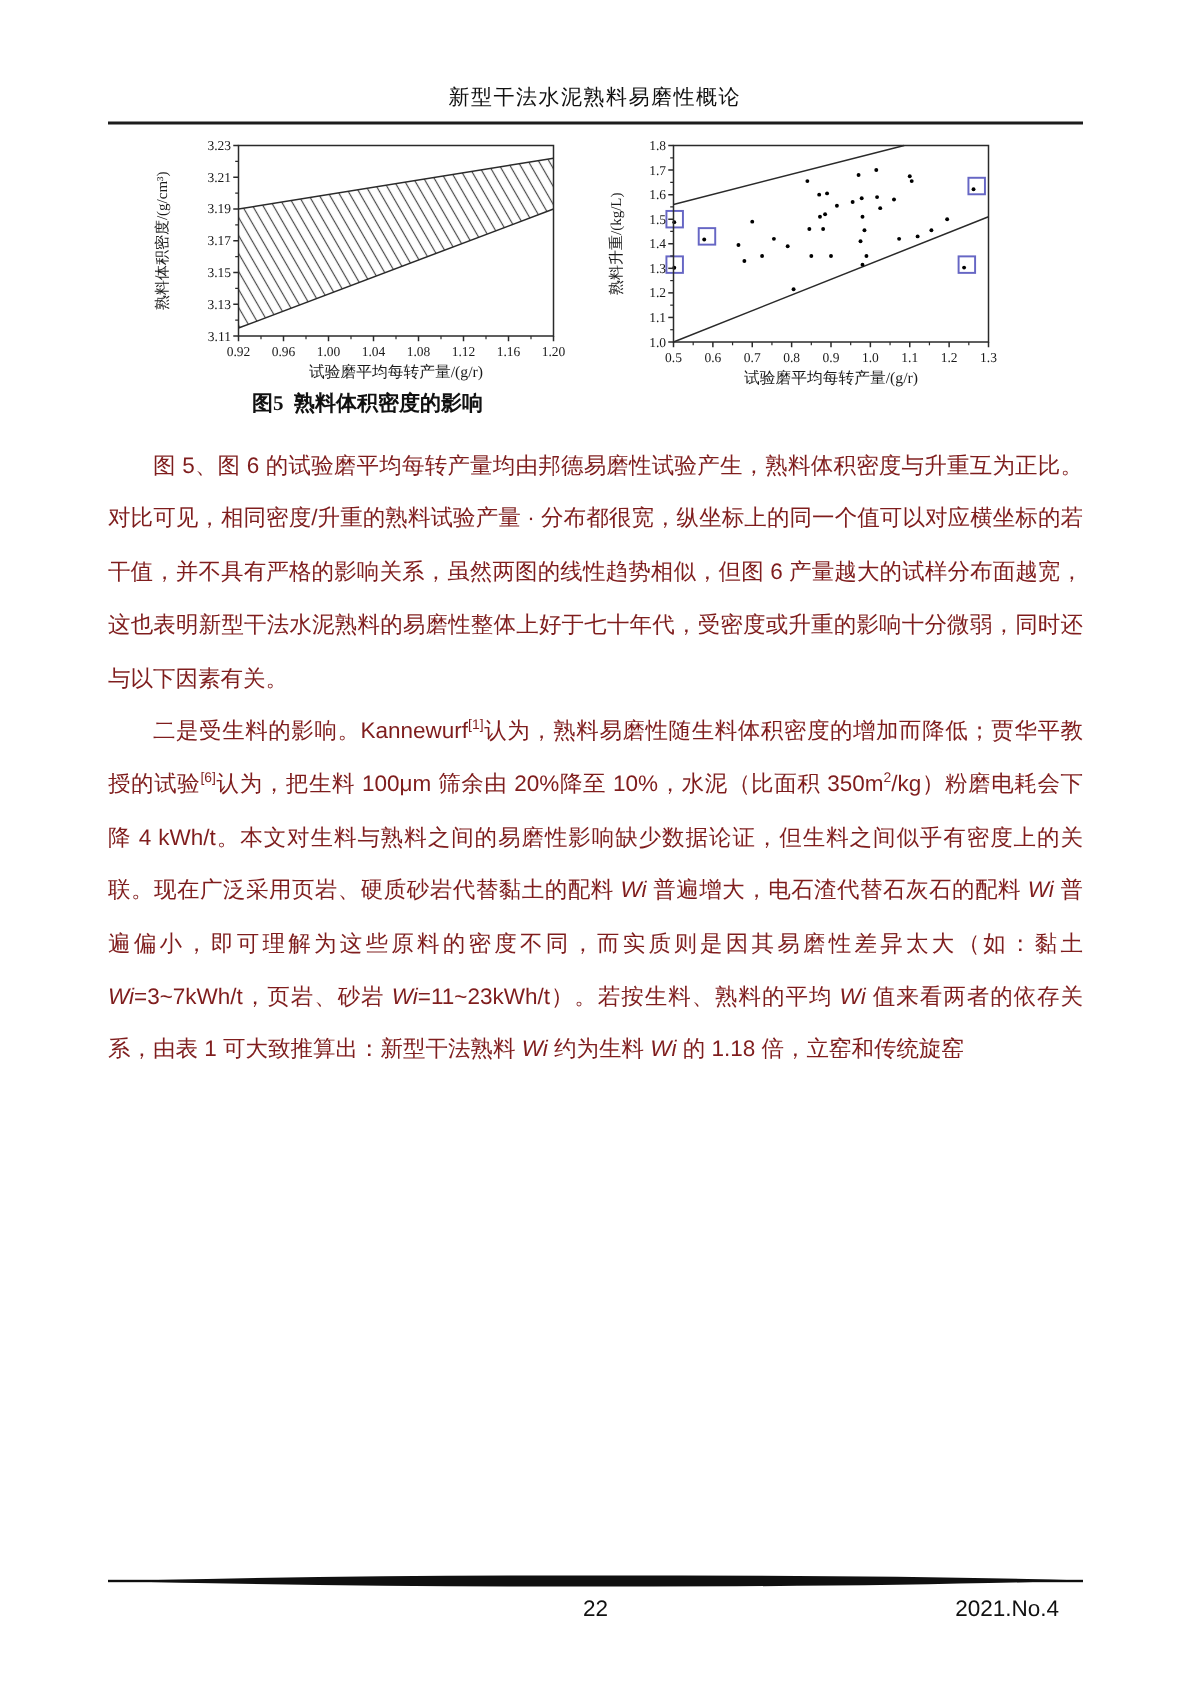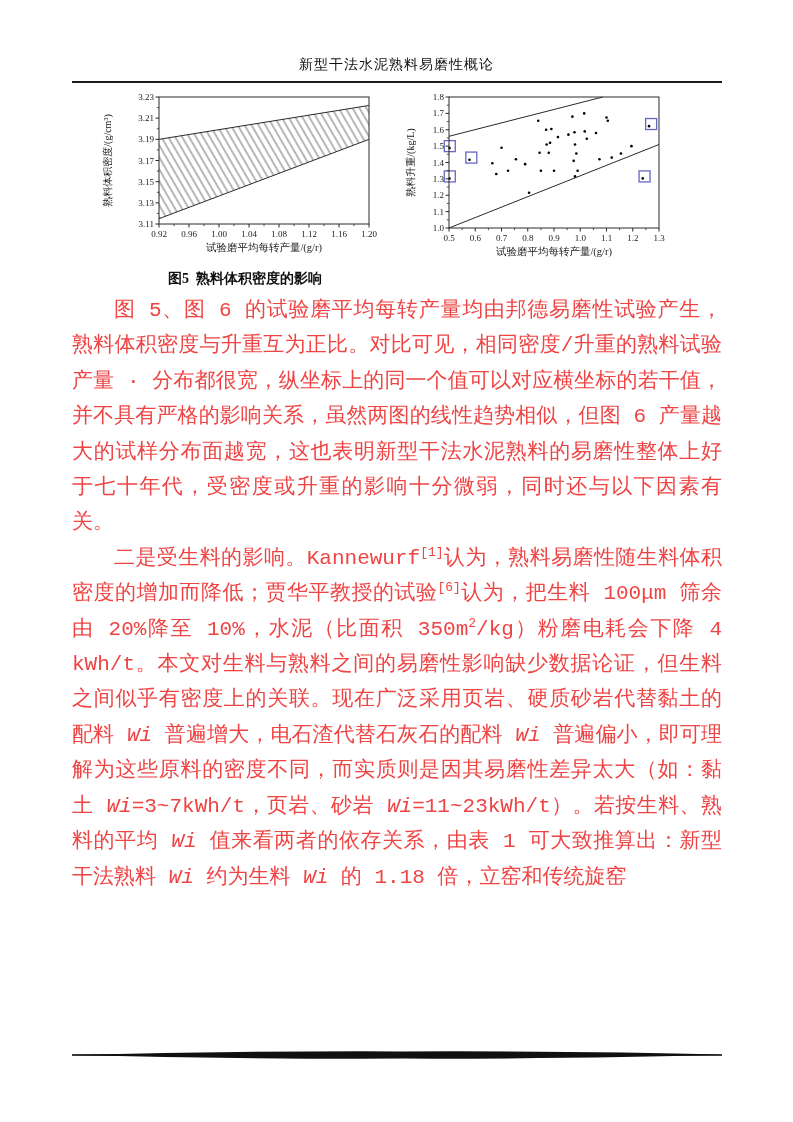--- a/index.html
+++ b/index.html
@@ -4,23 +4,23 @@
 <style>
   html,body{margin:0;padding:0;background:#ffffff;}
   body{width:793px;height:1122px;position:relative;font-family:"Liberation Serif",serif;color:#1a1a1a;overflow:hidden;}
   .page-title{position:absolute;top:56px;left:0;width:100%;text-align:center;font-size:14px;letter-spacing:1px;color:#111;}
   .header-rule{position:absolute;left:72px;top:81px;width:650px;height:2px;background:#1c1c1c;}
   .figure{position:absolute;}
   #fig5-block{left:95px;top:88px;width:300px;}
   #fig6-block{left:398px;top:88px;width:305px;}
   .figure svg{display:block;}
   .fig-caption{font-family:"Liberation Serif",serif;font-weight:bold;font-size:14px;text-align:center;color:#111;white-space:pre;}
-  #fig5-block .fig-caption{margin-top:12px;}
+  #fig5-block .fig-caption{margin-top:2px;}
   #fig6-block .fig-caption{margin-top:6px;}
-  .body-text{position:absolute;left:72px;top:293px;width:650px;font-family:Liberation Mono, monospace;font-size:21px;line-height:35.4px;text-align:justify;color:#ef4444;}
+  .body-text{position:absolute;left:72px;top:293px;width:650px;font-family:Liberation Sans, sans-serif;font-size:15px;line-height:35.4px;text-align:justify;color:#7f1d1d;}
   .body-text p{margin:0;text-indent:2em;}
   .body-text sup{font-size:0.62em;line-height:0;}
   .body-text i{font-style:italic;}
   .footer{position:absolute;left:72px;top:1047px;width:650px;}
   .footer-row{position:relative;width:100%;margin-top:-1px;font-family:"Liberation Sans",sans-serif;font-size:15px;color:#111;}
   .footer-page{width:100%;text-align:center;}
   .footer-issue{position:absolute;right:16px;top:0;}
   text{fill:#1a1a1a;}
 </style>
 </head>
@@ -199,13 +199,17 @@
 <div class="body-text" id="body-text">
     <p><span>图 5、图 6 的试验磨平均每转产量均由邦德易磨性试验产生，熟料体积密度与升重互为正比。对比可见，相同密度/升重的熟料试验产量 · 分布都很宽，纵坐标上的同一个值可以对应横坐标的若干值，并不具有严格的影响关系，虽然两图的线性趋势相似，但图 6 产量越大的试样分布面越宽，这也表明新型干法水泥熟料的易磨性整体上好于七十年代，受密度或升重的影响十分微弱，同时还与以下因素有关。</span></p>
     <p><span>二是受生料的影响。Kannewurf</span><sup>[1]</sup><span>认为，熟料易磨性随生料体积密度的增加而降低；贾华平教授的试验</span><sup>[6]</sup><span>认为，把生料 100μm 筛余由 20%降至 10%，水泥（比面积 350m</span><sup>2</sup><span>/kg）粉磨电耗会下降 4 kWh/t。本文对生料与熟料之间的易磨性影响缺少数据论证，但生料之间似乎有密度上的关联。现在广泛采用页岩、硬质砂岩代替黏土的配料 </span><i>Wi</i><span> 普遍增大，电石渣代替石灰石的配料 </span><i>Wi</i><span> 普遍偏小，即可理解为这些原料的密度不同，而实质则是因其易磨性差异太大（如：黏土 </span><i>Wi</i><span>=3~7kWh/t，页岩、砂岩 </span><i>Wi</i><span>=11~23kWh/t）。若按生料、熟料的平均 </span><i>Wi</i><span> 值来看两者的依存关系，由表 1 可大致推算出：新型干法熟料 </span><i>Wi</i><span> 约为生料 </span><i>Wi</i><span> 的 1.18 倍，立窑和传统旋窑</span></p>
   </div>
 
 <div class="footer">
   <svg width="650" height="12">
     <rect x="0" y="5.2" width="650" height="1.6" fill="#101010"></rect>
     <path d="M0,6 Q170,1.8 330,2.4 Q520,1.8 650,5.6 Q520,10 330,9.6 Q170,10.2 0,6 Z" fill="#101010"></path>
   </svg>
+  <div class="footer-row">
+    <div class="footer-page">22</div>
+    <div class="footer-issue">2021.No.4</div>
+  </div>
 </div>
 
 </body></html>

